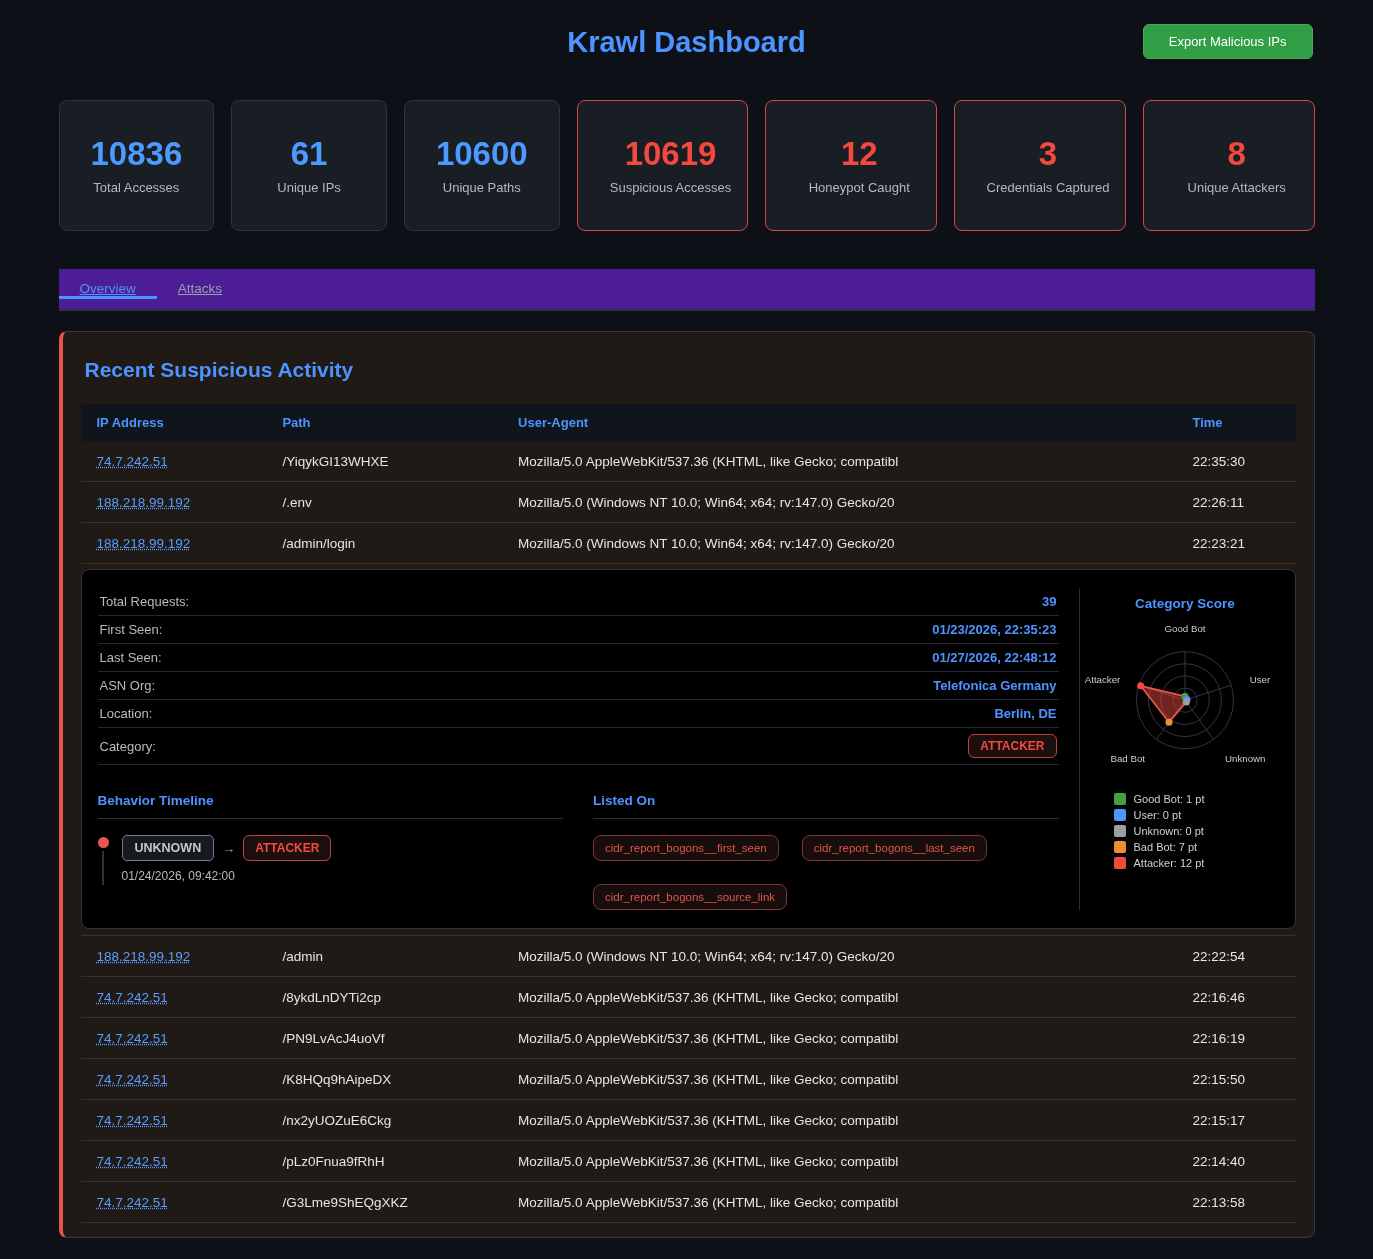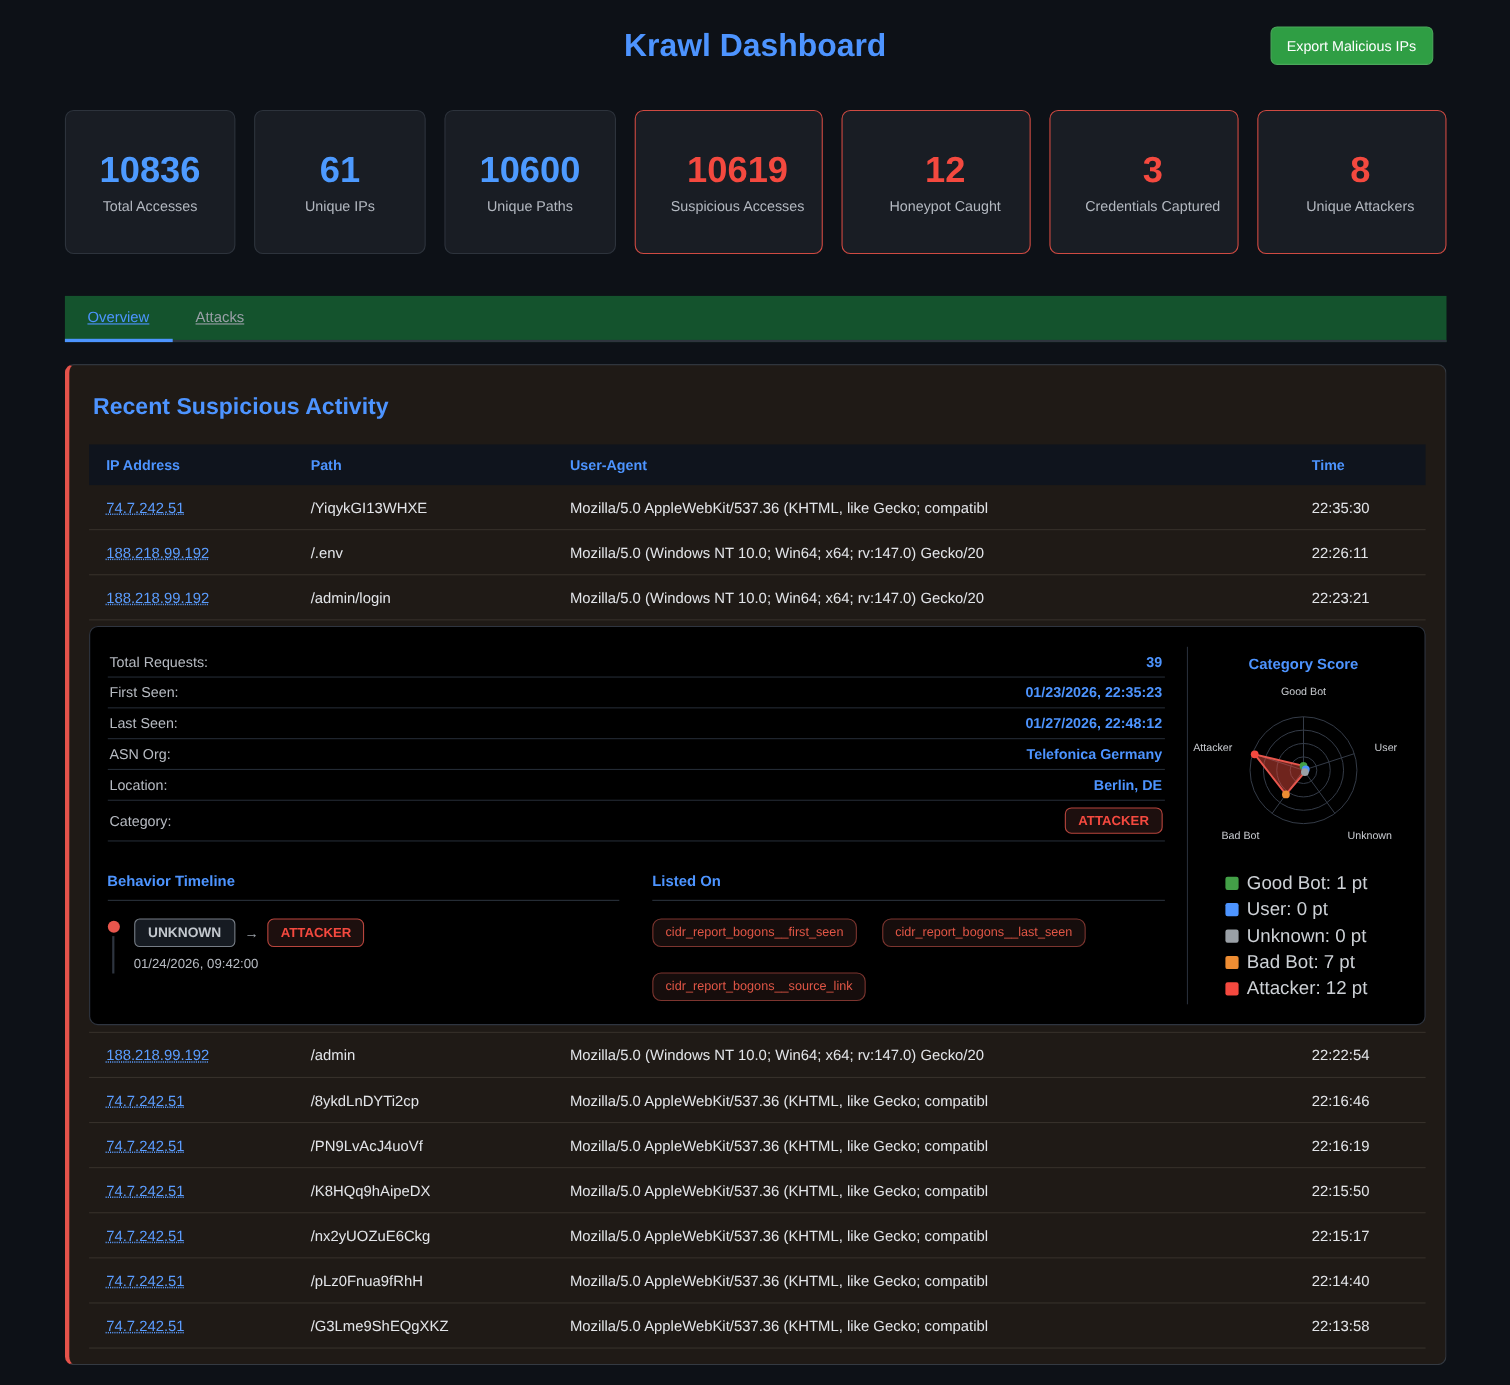--- a/index.html
+++ b/index.html
@@ -13,42 +13,43 @@
   }
   .container { width: 1256px; margin: 0 auto; padding-top: 22px; }
 
   
   .header { position: relative; height: 42px; }
   .page-title {
     text-align: center; color: #4d94ff; font-size: 29px; font-weight: bold;
     margin: 0; line-height: 40px;
   }
   .export-btn {
-    position: absolute; right: 12px; top: 2px;
+    position: absolute; right: 2px; top: 2px;
     background: #2f9e44; border: 1px solid #4aa85a; color: #ffffff;
-    border-radius: 6px; padding: 9px 14px; font-size: 13px; cursor: pointer;
+    border-radius: 6px; padding: 9px 25px; font-size: 13px; cursor: pointer;
     font-family: inherit;
   }
 
   
   .stats { display: flex; gap: 17px; margin-top: 36px; }
   .stat-card {
     flex: 1; height: 131px; background: #191d24;
     border: 1px solid #2d333c; border-radius: 8px;
     display: flex; flex-direction: column; align-items: center; justify-content: center;
   }
   .stat-card.red { border-color: #cf4a42; padding-left: 16px; }
   .stat-value { font-size: 33px; font-weight: bold; color: #4d9aff; line-height: 1; }
   .stat-card.red .stat-value { color: #f4493f; }
   .stat-label { font-size: 13px; color: #b3b8c0; margin-top: 10px; }
 
   
   .tabs {
-    margin-top: 38px; background: #14532d; display: flex; height: 42px;
+    margin-top: 38px; background: #4c1d95; display: flex; height: 42px;
     border-bottom: 2px solid #2e343d;
+    align-items: center;
   }
   .tab {
     padding: 0 21px; display: flex; align-items: center;
     font-size: 13.5px; color: #9aa0a8; text-decoration: underline;
     cursor: pointer; border-bottom: 3px solid transparent; margin-bottom: -2px;
   }
   .tab.active { color: #4d94ff; border-bottom-color: #4d94ff; }
 
   
   .main-panel {
@@ -123,21 +124,21 @@
   .detail-right {
     width: 216px; border-left: 1px solid #262d38;
     padding: 0 10px 0 6px;
     display: flex; flex-direction: column; align-items: center;
   }
   .radar-title { color: #4d94ff; font-weight: bold; font-size: 13.5px; margin: 8px 0 2px 0; }
   .radar-svg { width: 212px; height: 162px; overflow: visible; }
   .legend { margin-top: 14px; align-self: flex-start; padding-left: 28px; }
   .legend-row { display: flex; align-items: center; gap: 8px; margin: 4px 0; }
   .legend-swatch { width: 12px; height: 12px; border-radius: 2px; flex: 0 0 auto; }
-  .legend-label { font-size: 17px; color: #cdd1d6; }
+  .legend-label { font-size: 11px; color: #cdd1d6; }
 </style>
 </head>
 <body>
 
 <div class="container">
 
   <div class="header">
     <h1 class="page-title">Krawl Dashboard</h1>
     <button class="export-btn">Export Malicious IPs</button>
   </div>

